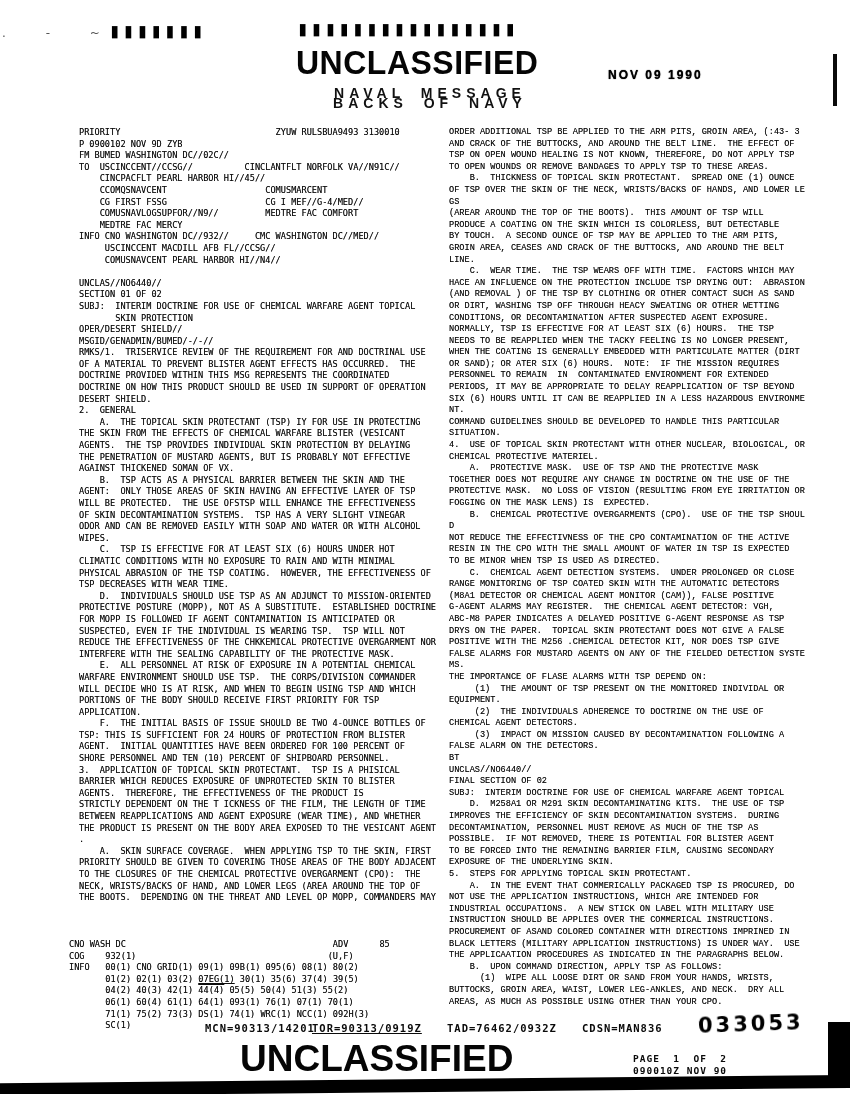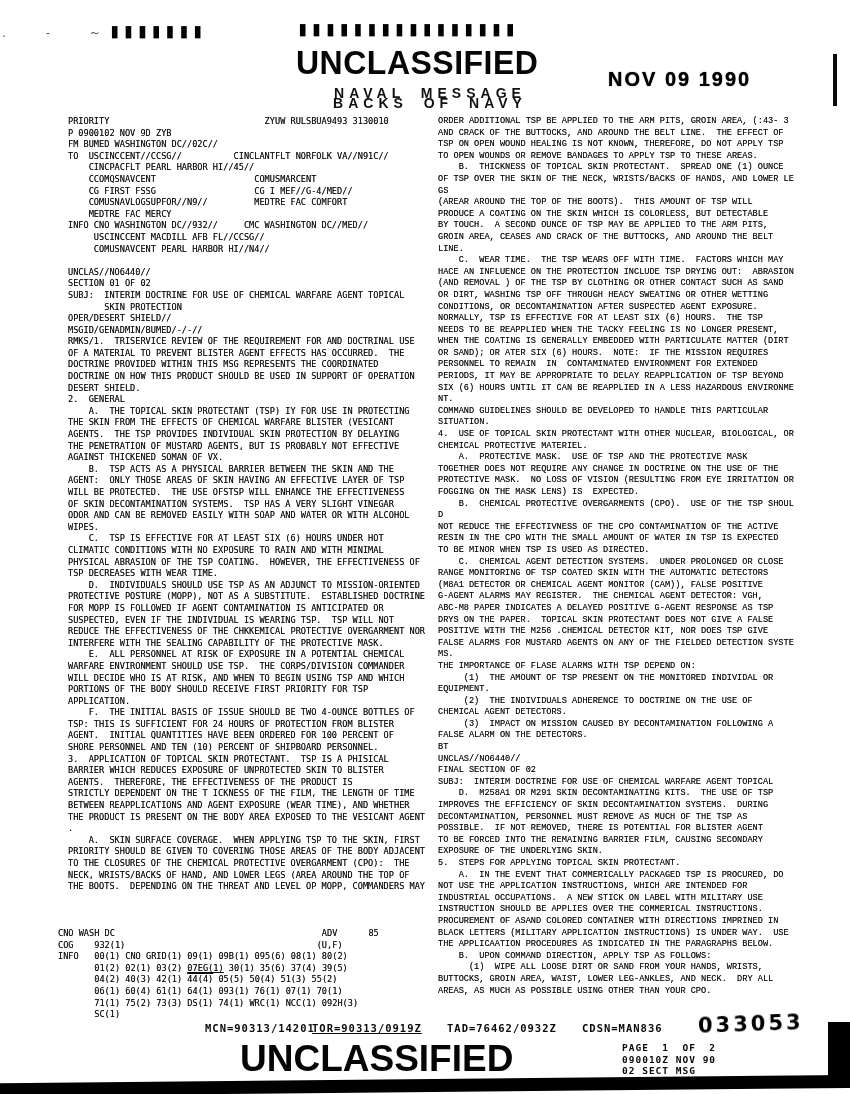--- a/index.html
+++ b/index.html
@@ -22,25 +22,25 @@
     letter-spacing:0.5px;color:#050505;transform:scaleY(1.05);
   }
   .defect-overlay{position:absolute;left:547px;top:66px;width:18px;height:15px;background:#fff;}
   .hdr-sub{position:absolute;left:290px;width:280px;text-align:center;
     font-family:"Liberation Sans",sans-serif;font-size:14px;font-weight:bold;
     letter-spacing:5px;word-spacing:7px;color:#111;}
   .hdr-sub1{top:85px;}
   .hdr-sub2{top:95px;}
   .date-stamp{
     position:absolute;left:608px;top:68px;
-    font-family:"Liberation Sans",sans-serif;font-weight:bold;font-size:20px;
+    font-family:"Liberation Sans",sans-serif;font-weight:bold;font-size:12px;
     letter-spacing:2px;color:#000;text-shadow:0 0 1px #000;
   }
   
-  pre{margin:4px;white-space:pre;}
+  pre{margin:15px;white-space:pre;}
   .msg-col{
     position:absolute;
     font:8.6px/11.6px "DejaVu Sans Mono",monospace;
     color:#0b0b0b;text-shadow:0 0 0.4px rgba(0,0,0,0.55);
   }
   .col-left{left:64px;top:112px;}
   .col-right{left:434px;top:112px;font-family:Liberation Mono, monospace;}
   .routing{left:54px;top:924px;}
   .deco-underline{text-decoration:underline;}
   .deco-overline{text-decoration:overline;}

